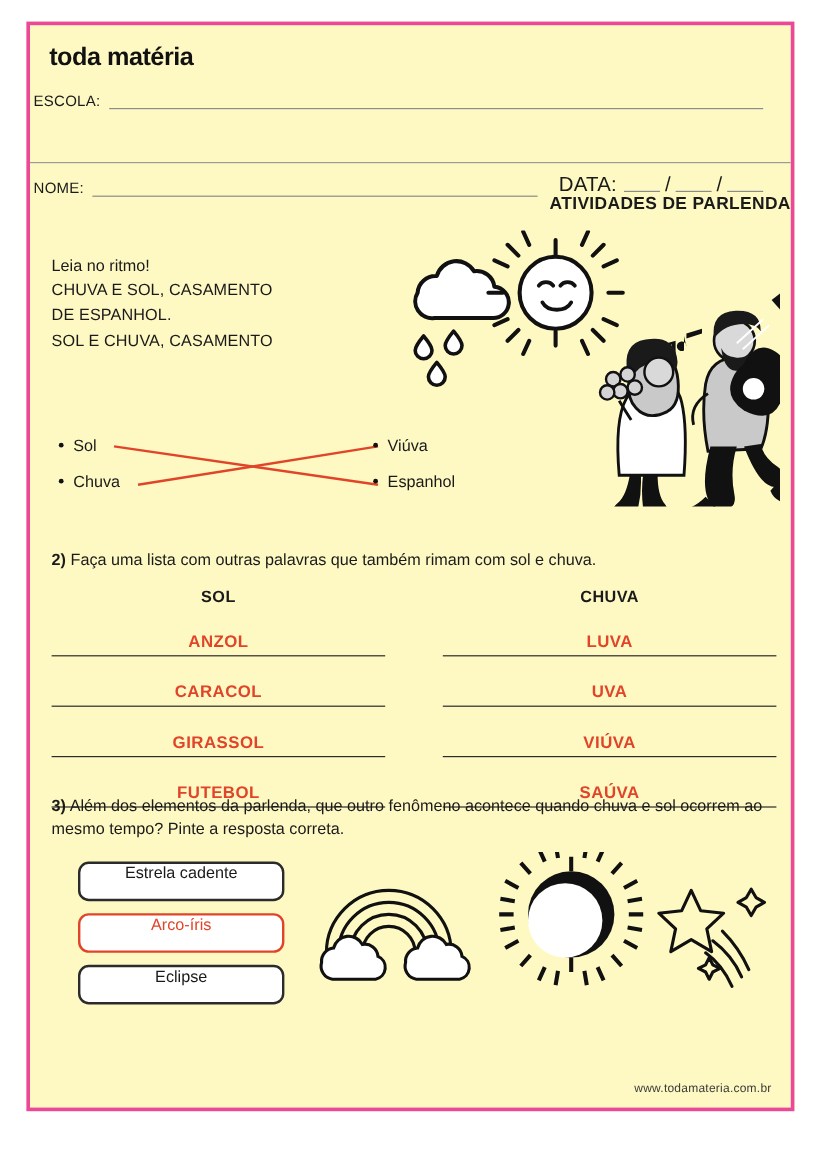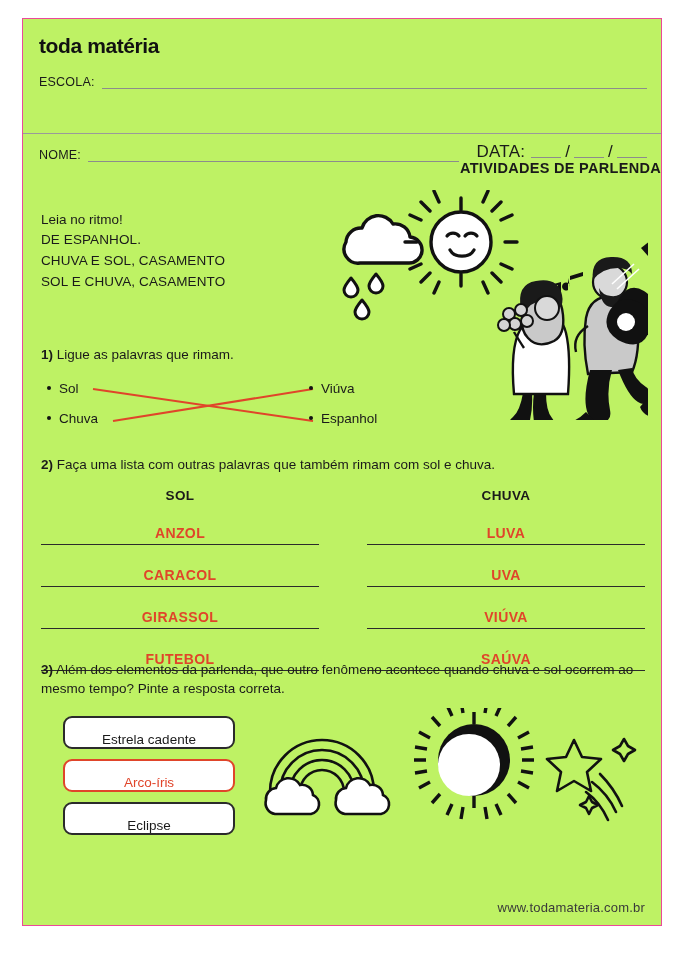--- a/index.html
+++ b/index.html
@@ -15,44 +15,44 @@
     position: relative;
     overflow: hidden;
   }
 
   .page {
     position: absolute;
     left: 22px;
     top: 18px;
     width: 640px;
     height: 908px;
-    border: 1px solid #ec4899;
+    border: 3px solid #ec4899;
     box-sizing: border-box;
-    background: #bef264;
+    background: #fef9c3;
   }
 
   
   .header {
     position: relative;
     height: 115px;
     border-bottom: 1.5px solid #9a9a9a;
     box-sizing: border-box;
   }
   .logo {
     position: absolute;
     left: 16px;
     top: 15px;
     font-size: 21px;
     font-weight: bold;
     letter-spacing: -0.4px;
     color: #111;
   }
   .field-row {
     position: absolute;
-    left: 16px;
+    left: 3px;
     display: flex;
     align-items: flex-end;
     font-size: 12.5px;
     letter-spacing: 0.2px;
     color: #1a1a1a;
   }
   .field-row.escola { top: 56px; width: 608px; }
   .field-row.nome   { top: 84px; width: 608px; margin-top: 39px; }
   .field-label { white-space: nowrap; padding-right: 7px; }
   .rule {
@@ -199,21 +199,21 @@
     left: 22px;
     top: 56px;
     width: 172px;
   }
   .option {
     border: 2px solid #2b2b2b;
     border-radius: 9px;
     height: 33px;
     margin-bottom: 10px;
     display: flex;
-    align-items: flex-end;
+    align-items: flex-start;
     justify-content: center;
     font-size: 13.5px;
     color: #1a1a1a;
     background: #fff;
     box-sizing: border-box;
   }
   .option.selected {
     border-color: #e0452a;
     color: #e0452a;
     font-weight: normal;
@@ -224,21 +224,21 @@
     left: 215px;
     top: 48px;
     width: 390px;
     height: 115px;
   }
 
   .footer-url {
     position: absolute;
     right: 16px;
     bottom: 10px;
-    font-size: 13px;
+    font-size: 10px;
     color: #3a3a3a;
     letter-spacing: 0.2px;
   }
 </style>
 </head>
 <body>
 
 <div class="page">
 
   <div class="header">
@@ -262,22 +262,22 @@
       </span>
     </div>
   </div>
 
   <div class="content">
 
     <div class="worksheet-title">ATIVIDADES DE PARLENDA</div>
 
     <div class="poem-block">
       <div class="poem-lead">Leia no ritmo!</div>
+      <div class="poem-line">CHUVA E SOL, CASAMENTO</div>
       <div class="poem-line">DE ESPANHOL.</div>
-      <div class="poem-line">CHUVA E SOL, CASAMENTO</div>
       <div class="poem-line">SOL E CHUVA, CASAMENTO</div>
     </div>
 
     <div class="top-art">
       <svg width="330" height="230" viewBox="0 0 330 230" fill="none">
 
         <g stroke="#111" stroke-width="3.4" fill="#fff" stroke-linecap="round" stroke-linejoin="round">
           <path d="M28 52 a15 15 0 0 1 16 -14 a17 17 0 0 1 31 -4 a15 15 0 0 1 17 13
                    a13 13 0 0 1 -2 26 l-48 0 a14 14 0 0 1 -14 -21 z"></path>
         </g>
@@ -343,24 +343,20 @@
             <path d="M272 180 q-8 30 -2 44 q4 10 16 8 q8 -2 6 -12 q-4 -20 2 -40 z" fill="#111"></path>
             <path d="M300 180 q10 26 20 32 q8 5 12 -3 q3 -7 -4 -12 q-12 -8 -14 -19 z" fill="#111"></path>
             <path d="M268 222 q-8 8 -16 10 q-8 2 -4 8 q6 6 18 2 q8 -3 10 -12 z" fill="#111"></path>
             <path d="M328 210 q8 6 16 6 q9 0 6 7 q-4 6 -16 4 q-9 -2 -12 -10 z" fill="#111"></path>
           </g>
         </g>
       </svg>
     </div>
 
     <div class="ex1">
-      <div class="q-text">
-        <span class="q-num">1)</span>
-        <span>Ligue as palavras que rimam.</span>
-      </div>
 
       <div class="match-area">
         <svg class="match-lines" viewBox="0 0 380 66">
           <line x1="52" y1="16" x2="272" y2="48" stroke="#e0452a" stroke-width="2"></line>
           <line x1="72" y1="48" x2="272" y2="16" stroke="#e0452a" stroke-width="2"></line>
         </svg>
 
         <div class="match-col left">
           <div class="match-item">
             <span class="dot"></span>

